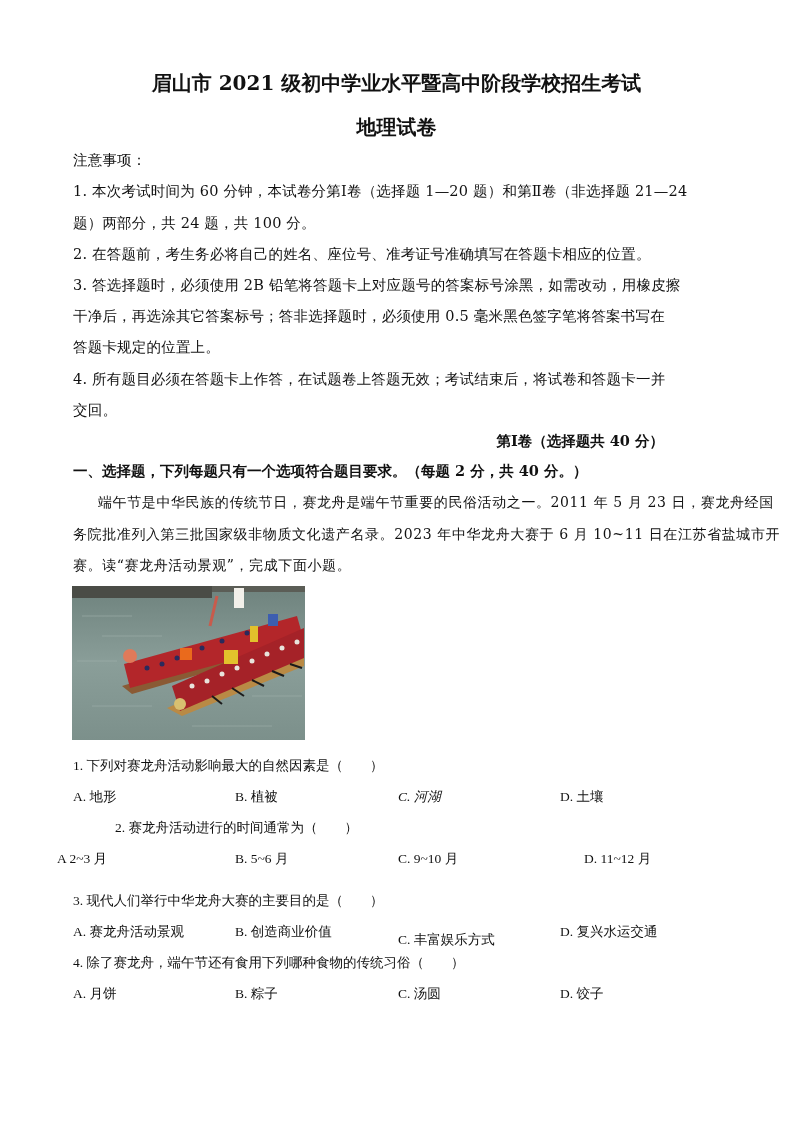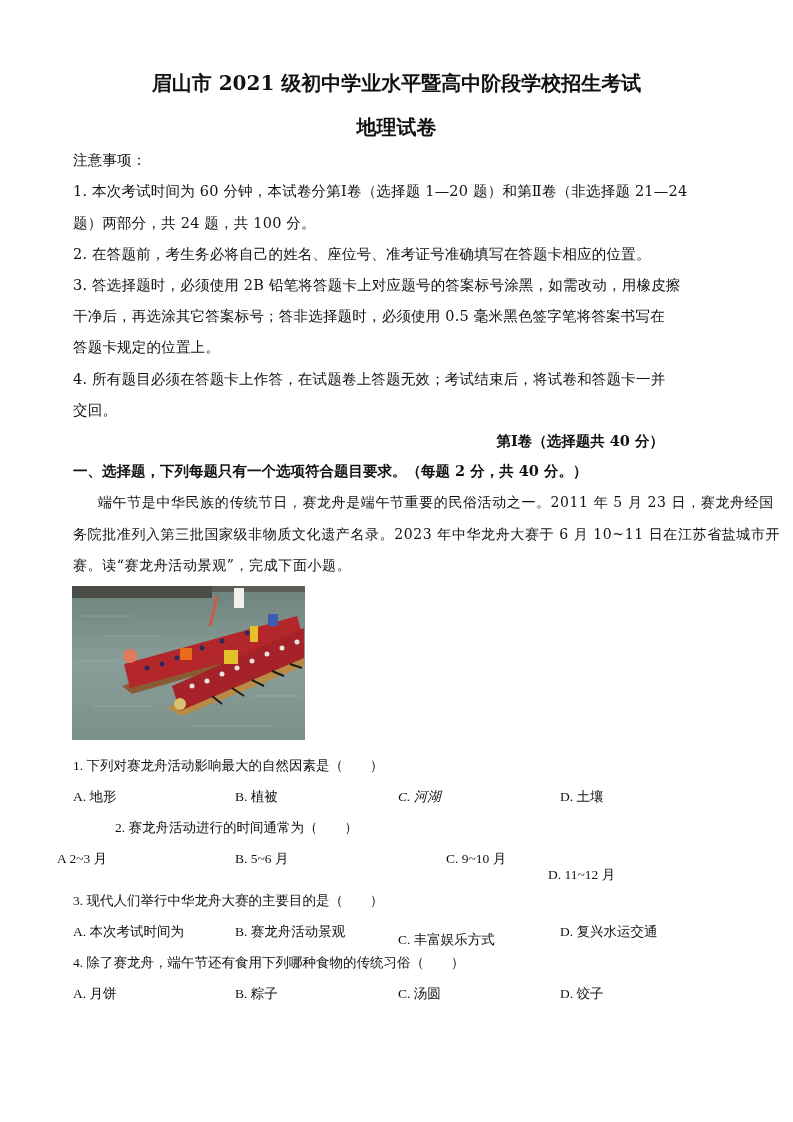--- a/index.html
+++ b/index.html
@@ -106,26 +106,26 @@
 
 <div class="abs q" style="top:757px; left:73px;">1. 下列对赛龙舟活动影响最大的自然因素是（　　）</div>
 <div class="abs opt" style="top:788px; left:73px;">A. 地形</div>
 <div class="abs opt" style="top:788px; left:235px;">B. 植被</div>
 <div class="abs opt" style="top:788px; left:398px;font-style:italic;">C. 河湖</div>
 <div class="abs opt" style="top:788px; left:560px;">D. 土壤</div>
 
 <div class="abs q" style="top:819px; left:73px;margin-left:42px;">2. 赛龙舟活动进行的时间通常为（　　）</div>
 <div class="abs opt" style="top:850px; left:57px;">A  2~3 月</div>
 <div class="abs opt" style="top:850px; left:235px;">B. 5~6 月</div>
-<div class="abs opt" style="top:850px; left:398px;margin-left:48px;">C. 9~10 月</div>
-<div class="abs opt" style="top:850px; left:548px;margin-top:16px;">D. 11~12 月</div>
+<div class="abs opt" style="top:850px; left:398px;">C. 9~10 月</div>
+<div class="abs opt" style="top:850px; left:584px;">D. 11~12 月</div>
 
 <div class="abs q" style="top:892px; left:73px;">3. 现代人们举行中华龙舟大赛的主要目的是（　　）</div>
-<div class="abs opt" style="top:923px; left:73px;">A. 本次考试时间为</div>
-<div class="abs opt" style="top:923px; left:235px;">B. 赛龙舟活动景观</div>
+<div class="abs opt" style="top:923px; left:73px;">A. 赛龙舟活动景观</div>
+<div class="abs opt" style="top:923px; left:235px;">B. 创造商业价值</div>
 <div class="abs opt" style="top:931px; left:398px;">C. 丰富娱乐方式</div>
 <div class="abs opt" style="top:923px; left:560px;">D. 复兴水运交通</div>
 
 <div class="abs q" style="top:954px; left:73px;">4. 除了赛龙舟，端午节还有食用下列哪种食物的传统习俗（　　）</div>
 <div class="abs opt" style="top:985px; left:73px;">A. 月饼</div>
 <div class="abs opt" style="top:985px; left:235px;">B. 粽子</div>
 <div class="abs opt" style="top:985px; left:398px;">C. 汤圆</div>
 <div class="abs opt" style="top:985px; left:560px;">D. 饺子</div>
 
 </body></html>

